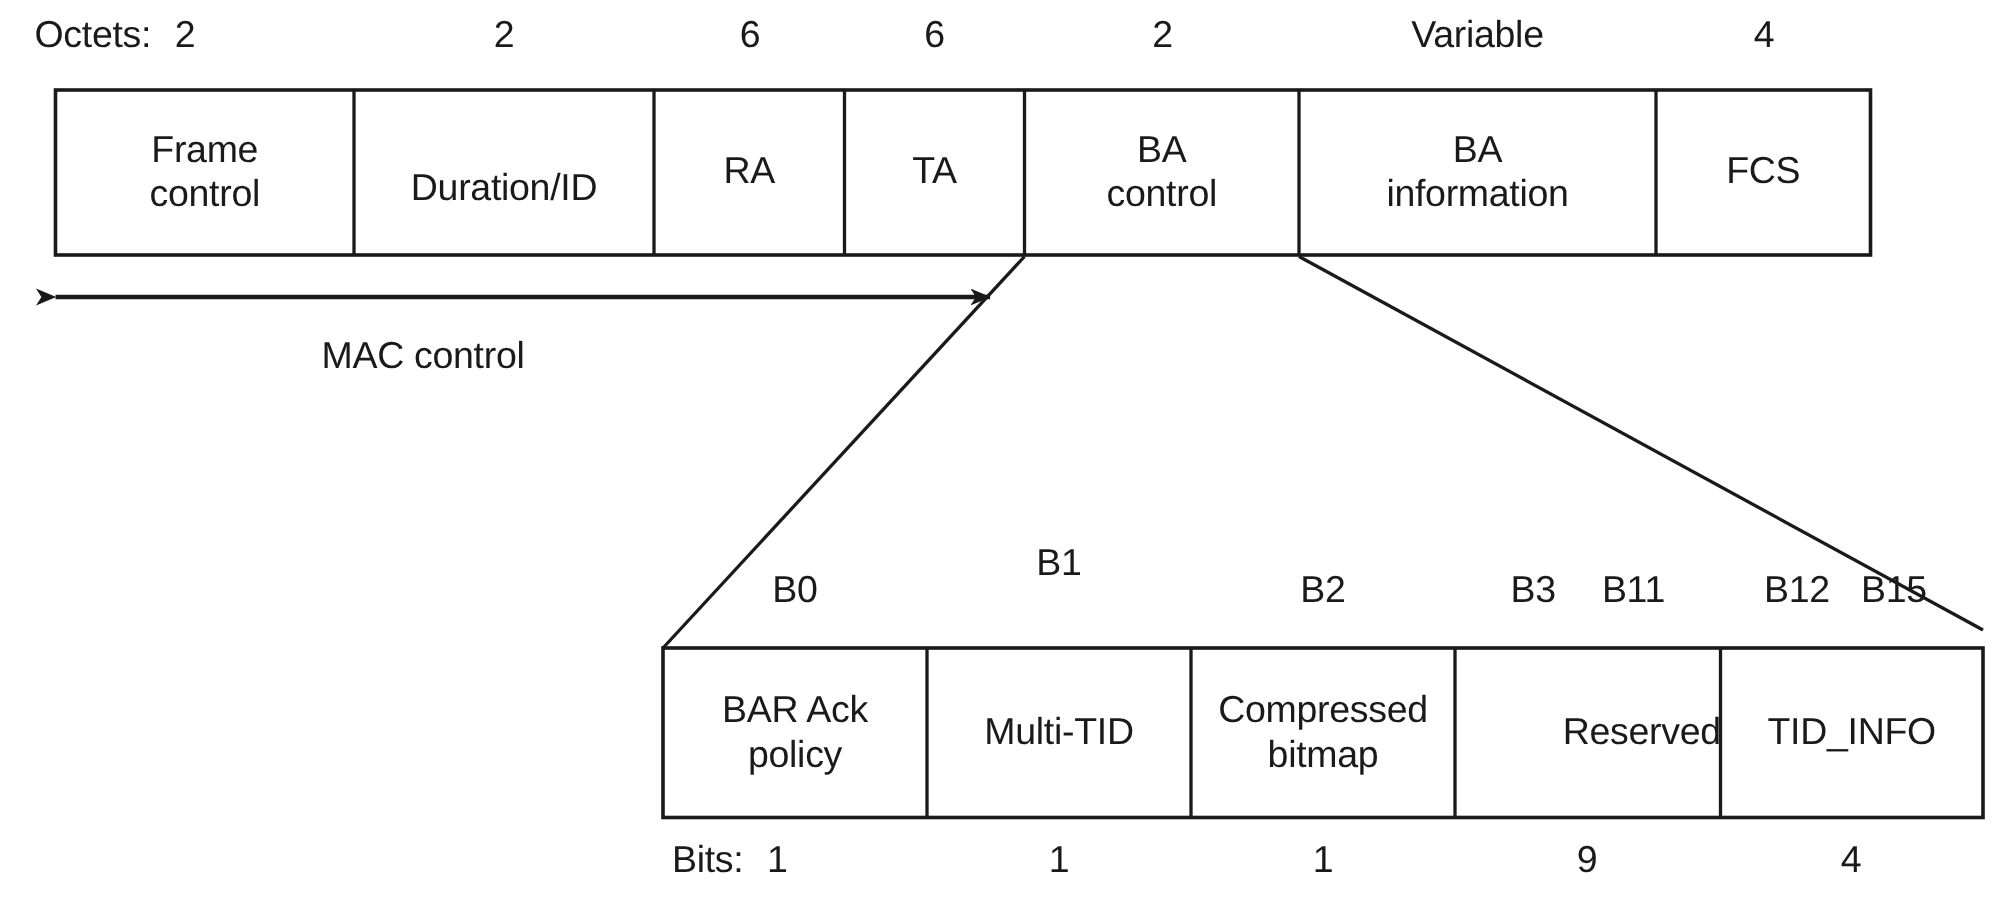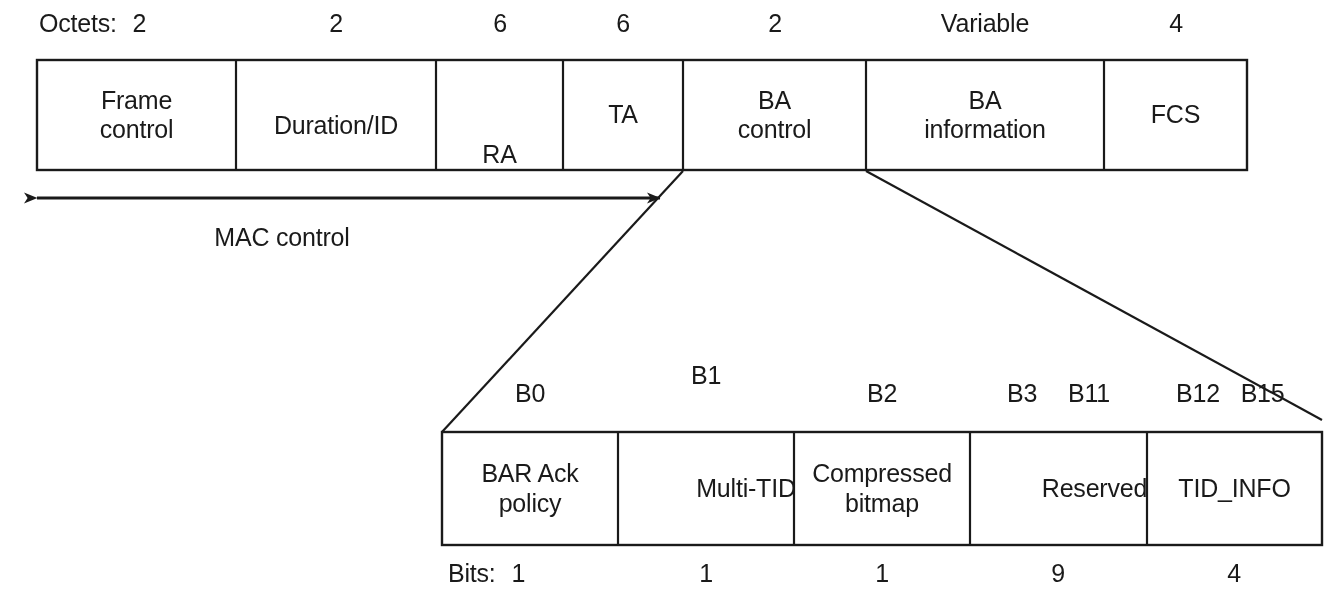--- a/index.html
+++ b/index.html
@@ -79,21 +79,21 @@
     <line x1="866" y1="171" x2="1322" y2="420" stroke="#1a1a1a" stroke-width="2.2"></line>
 
     <rect x="442" y="432" width="880" height="113" fill="none" stroke="#1a1a1a" stroke-width="2.4"></rect>
 
     <line x1="618" y1="432" x2="618" y2="545" stroke="#1a1a1a" stroke-width="2.2"></line>
     <line x1="794" y1="432" x2="794" y2="545" stroke="#1a1a1a" stroke-width="2.2"></line>
     <line x1="970" y1="432" x2="970" y2="545" stroke="#1a1a1a" stroke-width="2.2"></line>
     <line x1="1147" y1="432" x2="1147" y2="545" stroke="#1a1a1a" stroke-width="2.2"></line>
   </svg>
 
-  <div class="lbl" style="left:39px; top:11px;">
+  <div class="lbl" style="left:23px; top:11px;">
     <span>Octets:</span>
     <span style="margin-left:9px;">2</span>
   </div>
   <div class="lbl lbl-c" style="left:336px; top:11px;">2</div>
   <div class="lbl lbl-c" style="left:500px; top:11px;">6</div>
   <div class="lbl lbl-c" style="left:623px; top:11px;">6</div>
   <div class="lbl lbl-c" style="left:775px; top:11px;">2</div>
   <div class="lbl lbl-c" style="left:985px; top:11px;">Variable</div>
   <div class="lbl lbl-c" style="left:1176px; top:11px;">4</div>
 
@@ -101,21 +101,21 @@
     <div>
       <span>Frame</span>
       <span>control</span>
     </div>
   </div>
   <div class="cell-text" style="left:236px; top:60px; width:200px; height:132px;">
     <div>
         <span>Duration/ID</span>
       </div>
   </div>
-  <div class="cell-text" style="left:436px; top:60px; width:127px; height:110px;margin-top:40px;">
+  <div class="cell-text" style="left:436px; top:60px; width:127px; height:110px;">
     <div>
         <span>RA</span>
       </div>
   </div>
   <div class="cell-text" style="left:563px; top:60px; width:120px; height:110px;">
     <div>
         <span>TA</span>
       </div>
   </div>
   <div class="cell-text" style="left:683px; top:60px; width:183px; height:110px;">
@@ -149,21 +149,21 @@
     <span>B12</span>
     <span style="margin-left:14px;">B15</span>
   </div>
 
   <div class="cell-text" style="left:442px; top:432px; width:176px; height:113px;">
     <div>
       <span>BAR Ack</span>
       <span>policy</span>
     </div>
   </div>
-  <div class="cell-text" style="left:618px; top:432px; width:176px; height:113px;padding-left:40px;">
+  <div class="cell-text" style="left:618px; top:432px; width:176px; height:113px;">
     <div>
         <span>Multi-TID</span>
       </div>
   </div>
   <div class="cell-text" style="left:794px; top:432px; width:176px; height:113px;">
     <div>
       <span>Compressed</span>
       <span>bitmap</span>
     </div>
   </div>

